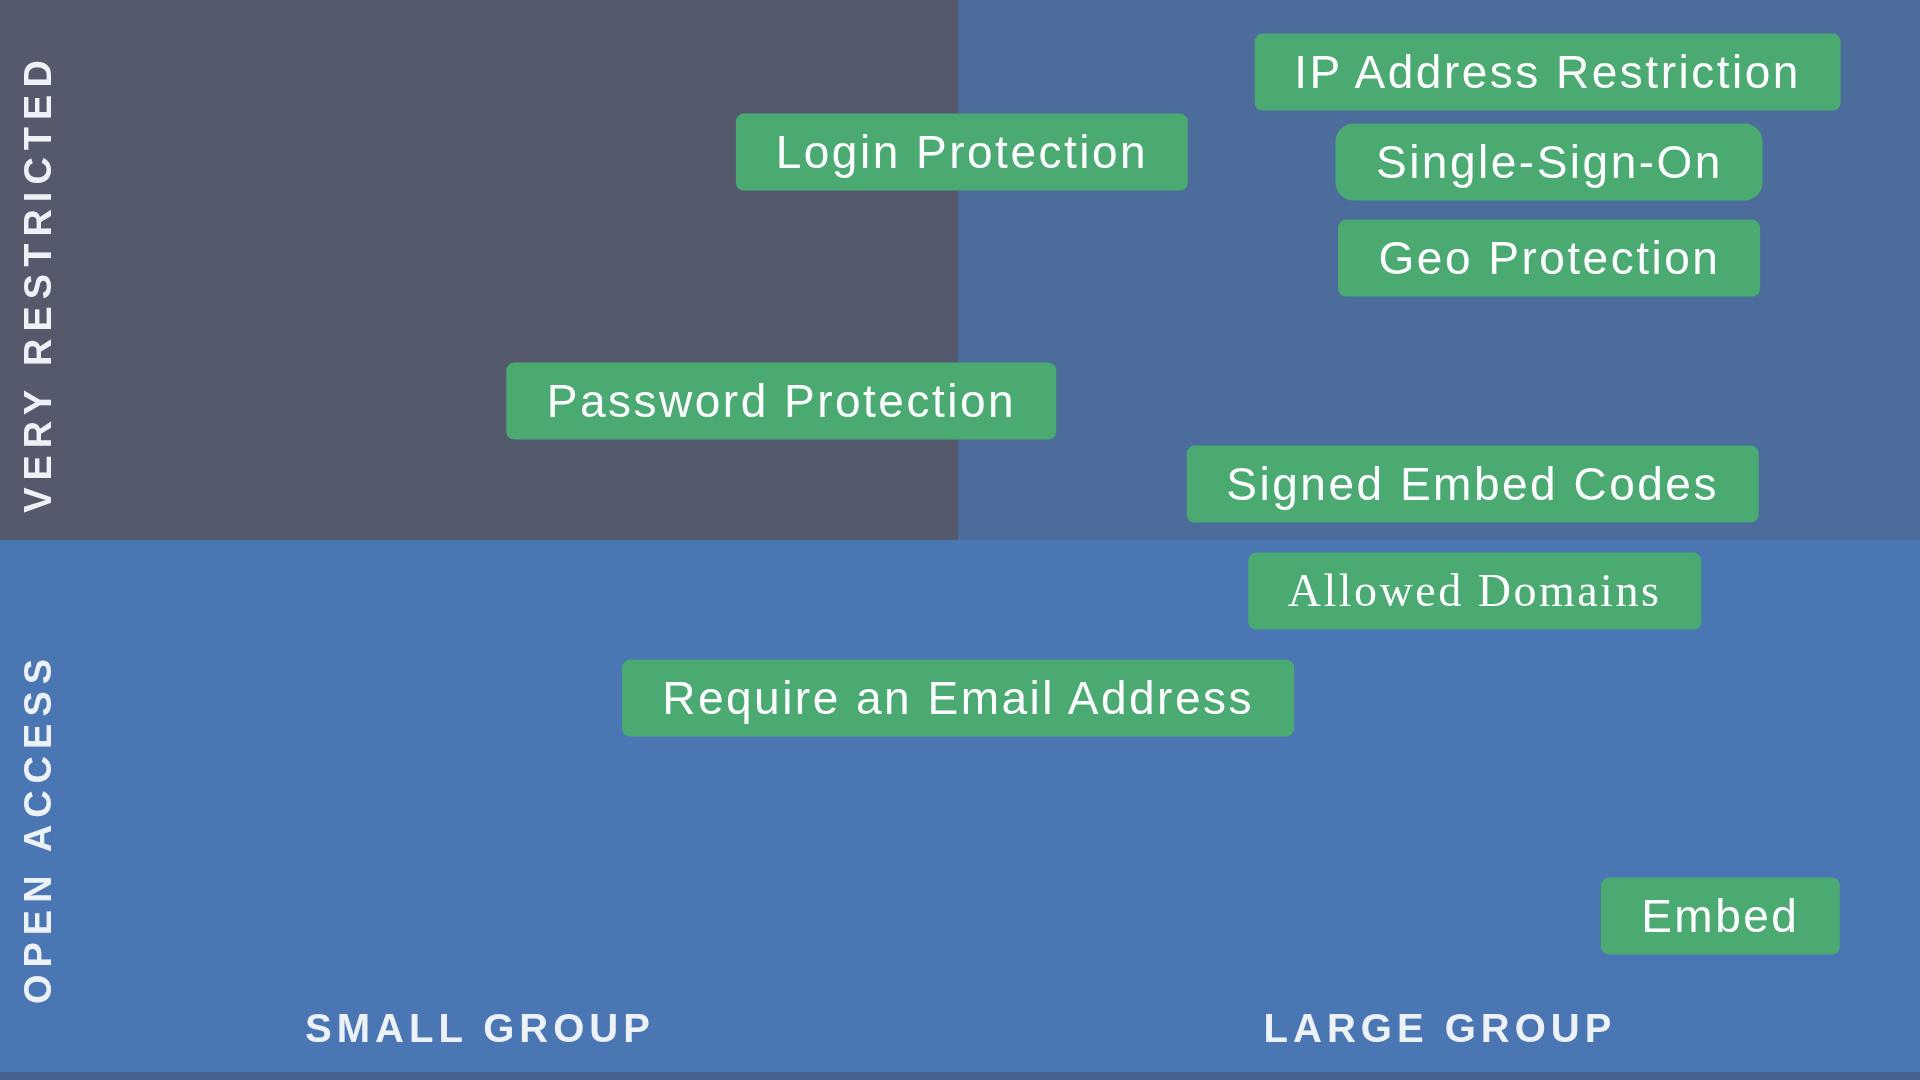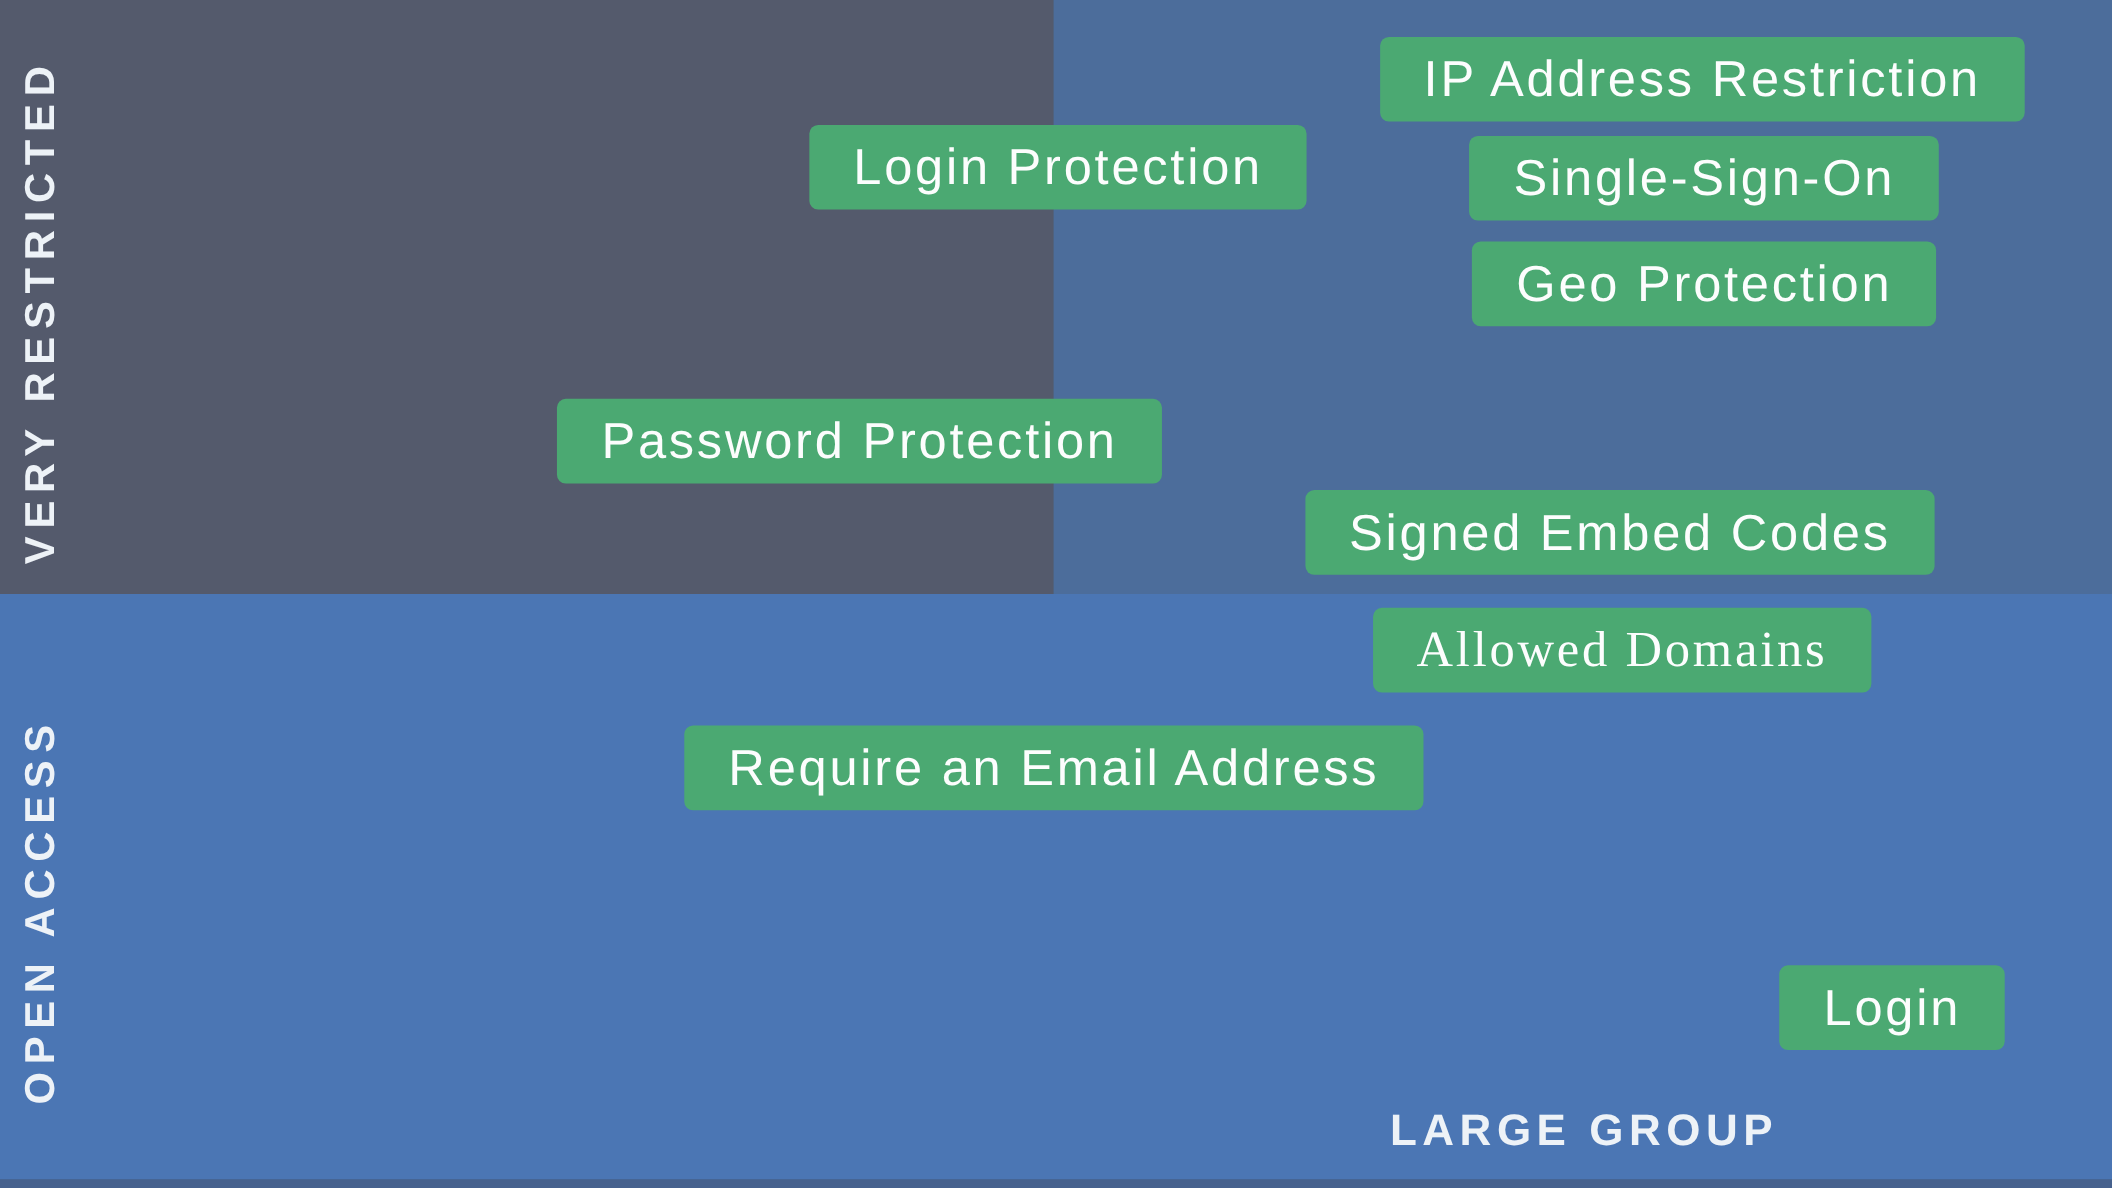--- a/index.html
+++ b/index.html
@@ -70,28 +70,29 @@
 
   <div class="quad quad-top-left"></div>
   <div class="quad quad-top-right"></div>
   <div class="quad quad-bottom"></div>
   <div class="bottom-edge"></div>
 
   <div class="axis-label axis-y axis-y-top">VERY RESTRICTED</div>
 
   <div class="axis-label axis-y axis-y-bottom">OPEN ACCESS</div>
 
+  <div class="axis-label axis-x axis-x-left">SMALL GROUP</div>
 
   <div class="axis-label axis-x axis-x-right">LARGE GROUP</div>
 
   <div id="badges-layer">
       <div class="badge" style="left: 80.6%; top: 6.7%;">IP Address Restriction</div>
       <div class="badge" style="left: 50.1%; top: 14.1%;">Login Protection</div>
-      <div class="badge" style="left: 80.7%; top: 15%;">Single-Sign-On</div>
+      <div class="badge" style="left: 80.7%; top: 15%; border-radius: 18px;">Single-Sign-On</div>
       <div class="badge" style="left: 80.7%; top: 23.9%;">Geo Protection</div>
       <div class="badge" style="left: 40.7%; top: 37.1%;">Password Protection</div>
       <div class="badge" style="left: 76.7%; top: 44.8%;">Signed Embed Codes</div>
       <div class="badge" style="left: 76.8%; top: 54.7%; font-family: Liberation Serif, serif;">Allowed Domains</div>
       <div class="badge" style="left: 49.9%; top: 64.6%;">Require an Email Address</div>
-      <div class="badge" style="left: 89.6%; top: 84.8%;">Login</div>
+      <div class="badge" style="left: 89.6%; top: 84.8%;">Embed</div>
     </div>
 
 </div>
 
 </body></html>

